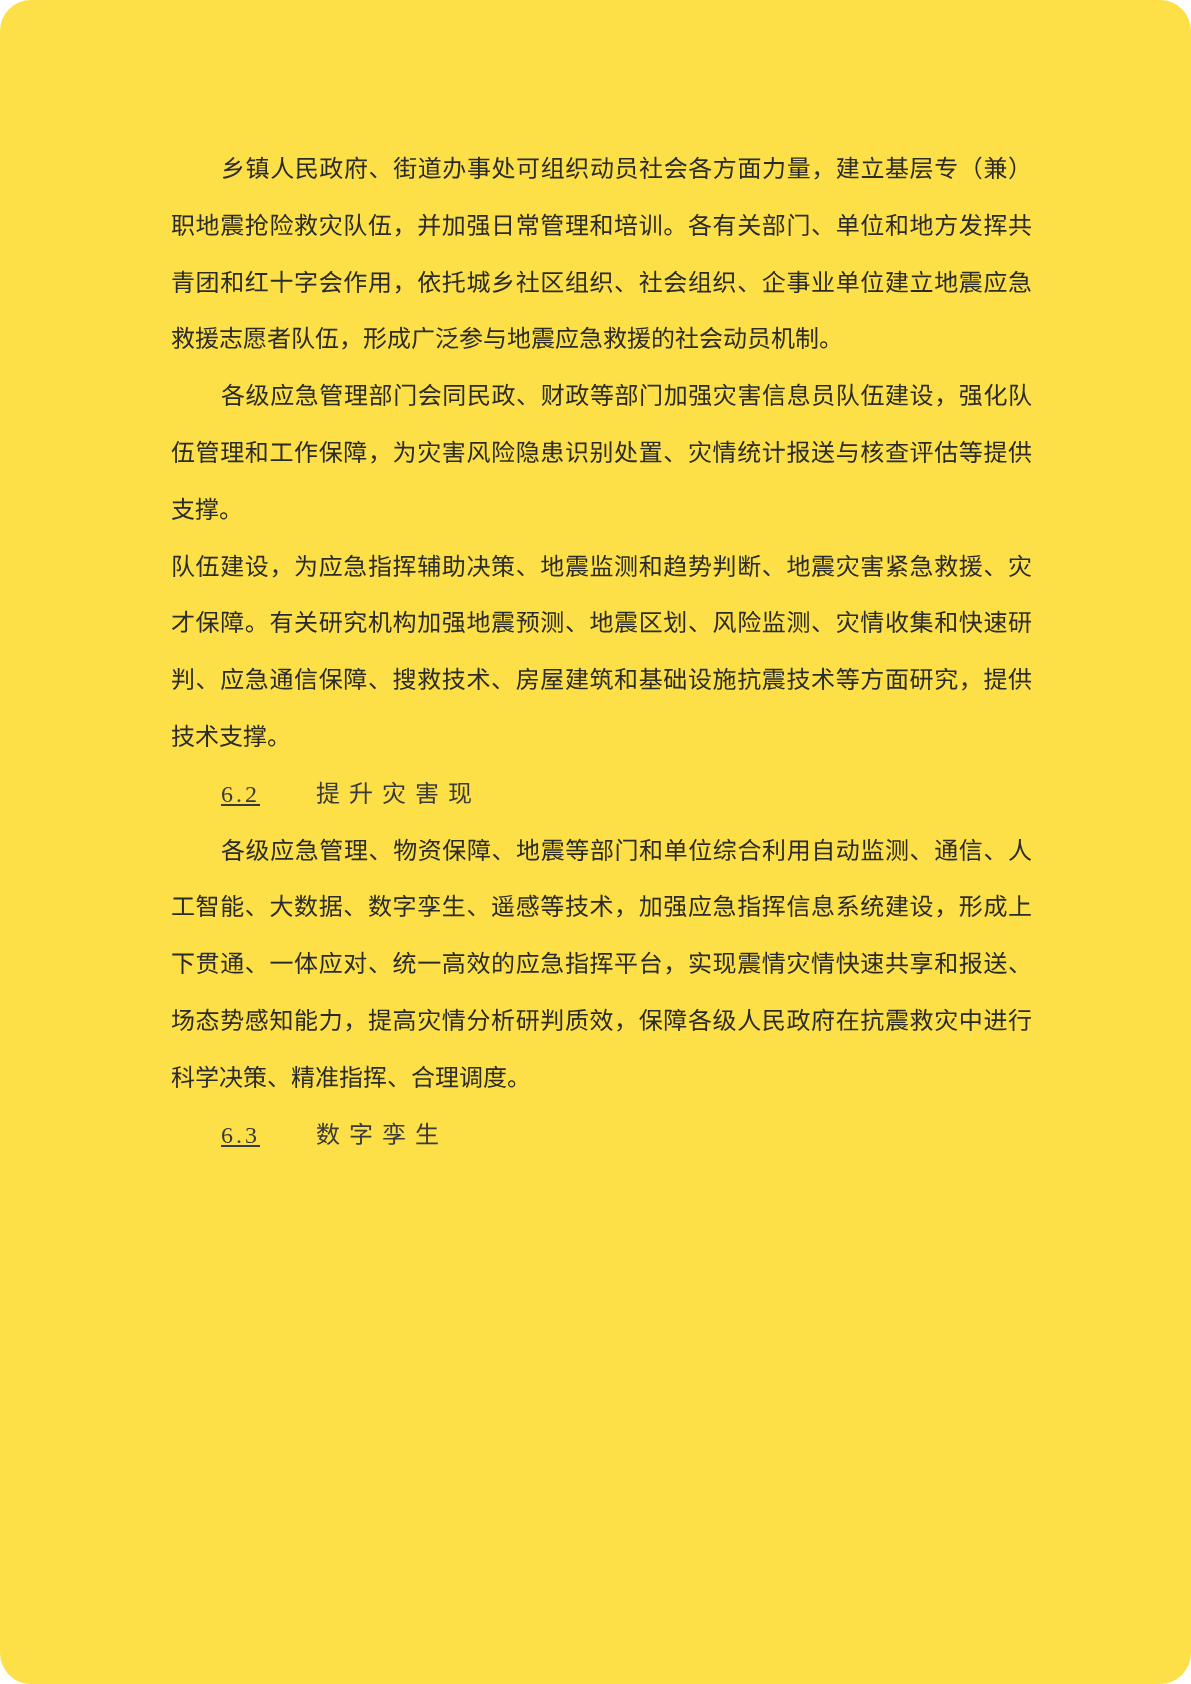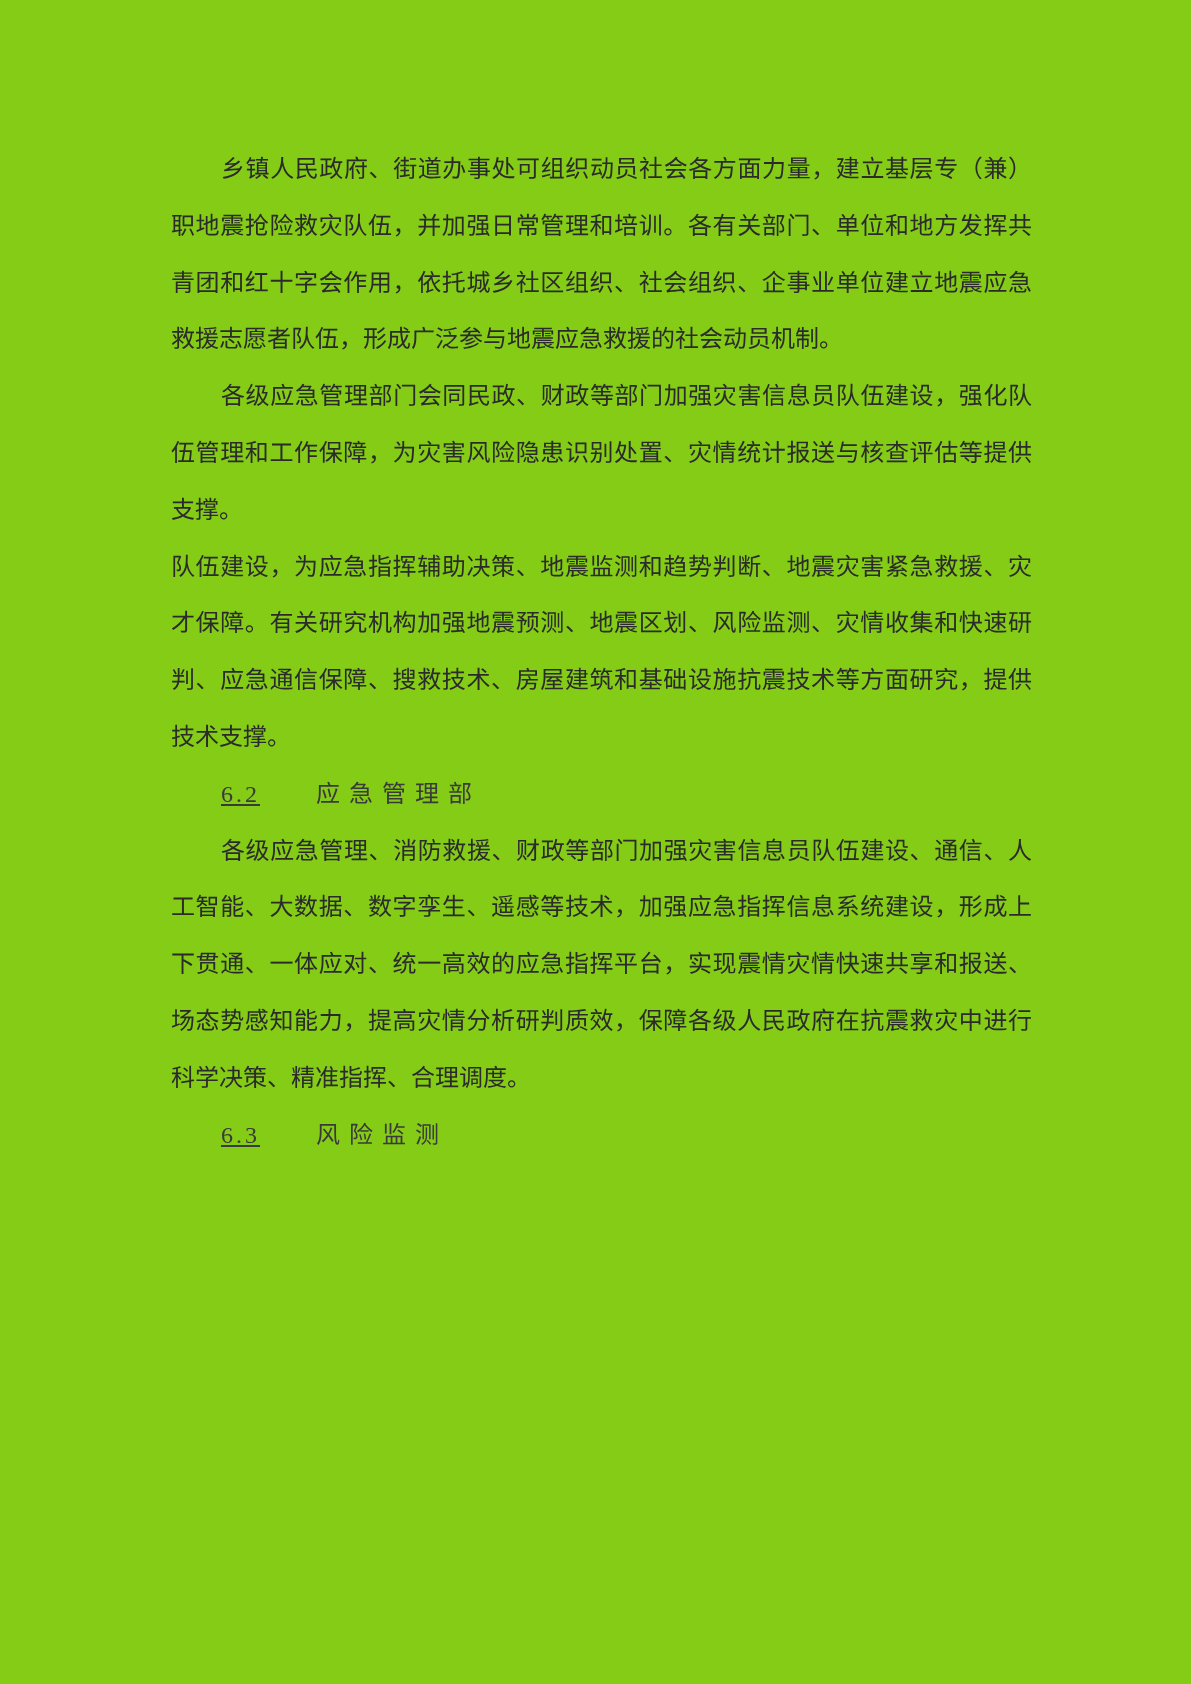--- a/index.html
+++ b/index.html
@@ -9,21 +9,22 @@
   }
   body {
     width: 1191px;
     height: 1684px;
     position: relative;
     overflow: hidden;
   }
   .page {
     position: absolute;
     inset: 0;
-    background: #84cc16;
+    background: #fde047;
+    border-radius: 31px;
   }
   .content {
     position: absolute;
     left: 171px;
     top: 141px;
     width: 861px;
     font-family: "Liberation Serif", "DejaVu Serif", serif;
     font-size: 24px;
     color: #2b2b2b;
   }
@@ -79,30 +80,30 @@
     </div>
 
     <div class="para">
       <div class="line just">队伍建设，为应急指挥辅助决策、地震监测和趋势判断、地震灾害紧急救援、灾</div>
       <div class="line just">才保障。有关研究机构加强地震预测、地震区划、风险监测、灾情收集和快速研</div>
       <div class="line just">判、应急通信保障、搜救技术、房屋建筑和基础设施抗震技术等方面研究，提供</div>
       <div class="line lastline">技术支撑。</div>
     </div>
 
     <div class="heading">
-      <span class="hnum">6.2</span><span class="htitle">应急管理部</span>
+      <span class="hnum">6.2</span><span class="htitle">提升灾害现</span>
     </div>
 
     <div class="para">
-      <div class="line just indent">各级应急管理、消防救援、财政等部门加强灾害信息员队伍建设、通信、人</div>
+      <div class="line just indent">各级应急管理、物资保障、地震等部门和单位综合利用自动监测、通信、人</div>
       <div class="line just">工智能、大数据、数字孪生、遥感等技术，加强应急指挥信息系统建设，形成上</div>
       <div class="line just">下贯通、一体应对、统一高效的应急指挥平台，实现震情灾情快速共享和报送、</div>
       <div class="line just">场态势感知能力，提高灾情分析研判质效，保障各级人民政府在抗震救灾中进行</div>
       <div class="line lastline">科学决策、精准指挥、合理调度。</div>
     </div>
 
     <div class="heading">
-      <span class="hnum">6.3</span><span class="htitle">风险监测</span>
+      <span class="hnum">6.3</span><span class="htitle">数字孪生</span>
     </div>
 
 
   </div>
 </div>
 
 </body></html>

